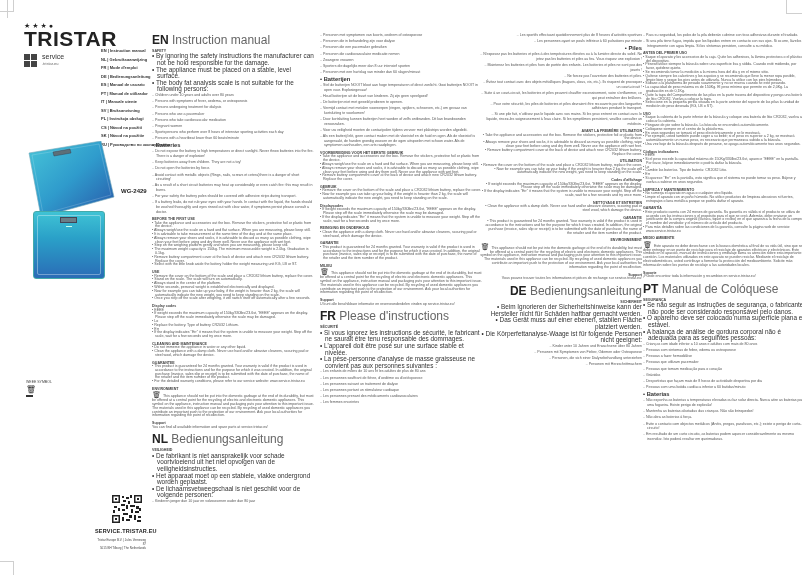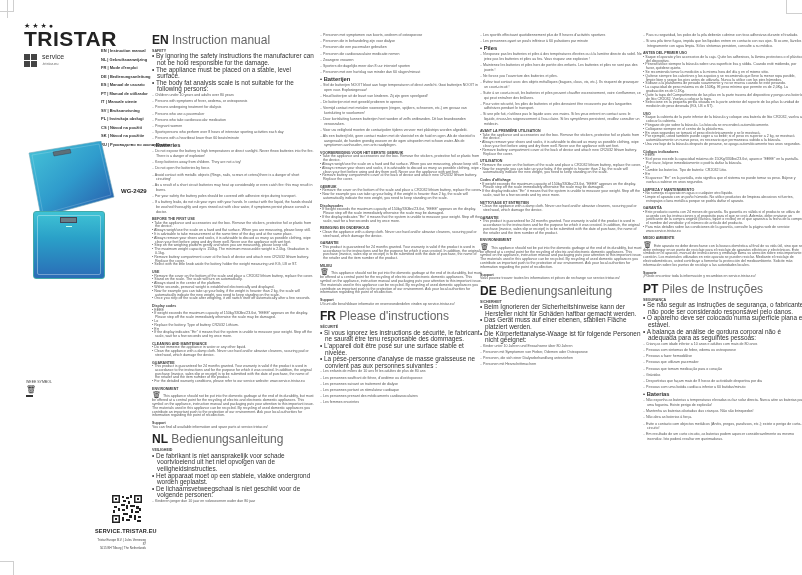--- a/index.html
+++ b/index.html
@@ -36,21 +36,21 @@
   .weee-icon { font-size: 8px; color: #333; line-height: 8px; }
   .weee-bar { width: 7px; height: 2px; background: #333; margin-top: 1px; }
   .qr { position: absolute; left: 112px; top: 495px; width: 30px; height: 28px; }
   .site { position: absolute; left: 95px; top: 528px; font-size: 5.5px; font-weight: bold; color: #222; letter-spacing: 0.2px; }
   .addr { position: absolute; left: 94px; top: 538px; width: 52px; font-size: 3px; color: #444; line-height: 4px; text-align: right; }
 
   
   .col { position: absolute; top: 33px; width: 162px; font-size: 3.6px; line-height: 4.4px; color: #555; }
   .col1 { left: 152px; }
   .col2 { left: 320px; }
-  .col3 { left: 480px; }
+  .col3 { left: 480px; text-align: right; }
   .col4 { left: 643px; }
 
   .h-lang { font-size: 12px; line-height: 11px; color: #666; margin: 2px 0 1px; white-space: nowrap; }
   .h-lang b { color: #222; }
   .sec { font-size: 3.6px; font-weight: bold; color: #444; text-transform: uppercase; margin-top: 3px; }
   .big { font-size: 6.4px; line-height: 6.6px; color: #333; padding-left: 5px; text-indent: -5px; }
   .big::before { content: "• "; }
   .sub { font-size: 5.8px; font-weight: bold; color: #333; line-height: 7px; margin-top: 1px; }
   .sub::before { content: "• "; }
   .li { padding-left: 4px; text-indent: -4px; margin-bottom: 1.6px; line-height: 4.6px; }
@@ -356,21 +356,21 @@
   <div class="bl">No sumerja el aparato en agua o cualquier otro líquido.</div>
   <div class="bl">Limpie el aparato con un paño húmedo. No utilice productos de limpieza abrasivos ni fuertes, estropajos o lana metálica porque se podría dañar el aparato.</div>
   <div class="sec">GARANTÍA</div>
   <div class="bl">Este producto cuenta con 24 meses de garantía. Su garantía es válida si el producto se utiliza de acuerdo con las instrucciones y el propósito para el que se creó. Además, debe enviarse un justificante de la compra original (factura, tiquet o recibo) en el que aparezca la fecha de la compra, el nombre del vendedor y el número de artículo del producto.</div>
   <div class="bl">Para más detalles sobre las condiciones de la garantía, consulte la página web de servicio: www.service.tristar.eu</div>
   <div class="sec">MEDIO AMBIENTE</div>
   <div class="para"><span class="env-icon">🗑</span><span>Este aparato no debe desecharse con la basura doméstica al final de su vida útil, sino que se debe entregar en un punto de reciclaje para el reciclaje de aparatos eléctricos y electrónicos. Este símbolo en el aparato, manual de instrucciones y embalaje llama su atención sobre esta importante cuestión. Los materiales utilizados en este aparato se pueden reciclar. Mediante el reciclaje de electrodomésticos, usted contribuye a fomentar la protección del medioambiente. Solicite más información sobre los puntos de reciclaje a las autoridades locales.</span></div>
   <div class="sec" style="text-transform:none">Soporte</div>
   <div class="para">¡Puede encontrar toda la información y recambios en service.tristar.eu!</div>
   <div class="gap"></div>
-  <div class="h-lang"><b>PT</b> <span>Piles de Instruções</span></div>
+  <div class="h-lang"><b>PT</b> <span>Manual de Colóquese</span></div>
   <div class="sec">SEGURANÇA</div>
   <div class="big">Se não seguir as instruções de segurança, o fabricante não pode ser considerado responsável pelo danos.</div>
   <div class="big">O aparelho deve ser colocado numa superfície plana e estável.</div>
   <div class="big">A balança de análise de gordura corporal não é adequada para as seguintes pessoas:</div>
   <div class="li">Crianças com idade inferior a 10 anos e adultos com mais de 80 anos</div>
   <div class="li">Pessoas com sintomas de febre, edema ou osteoporose</div>
   <div class="li">Pessoas a fazer hemodiálise</div>
   <div class="li">Pessoas que utilizam pacemaker</div>
   <div class="li">Pessoas que tomam medicação para o coração</div>
   <div class="li">Grávidas</div>

